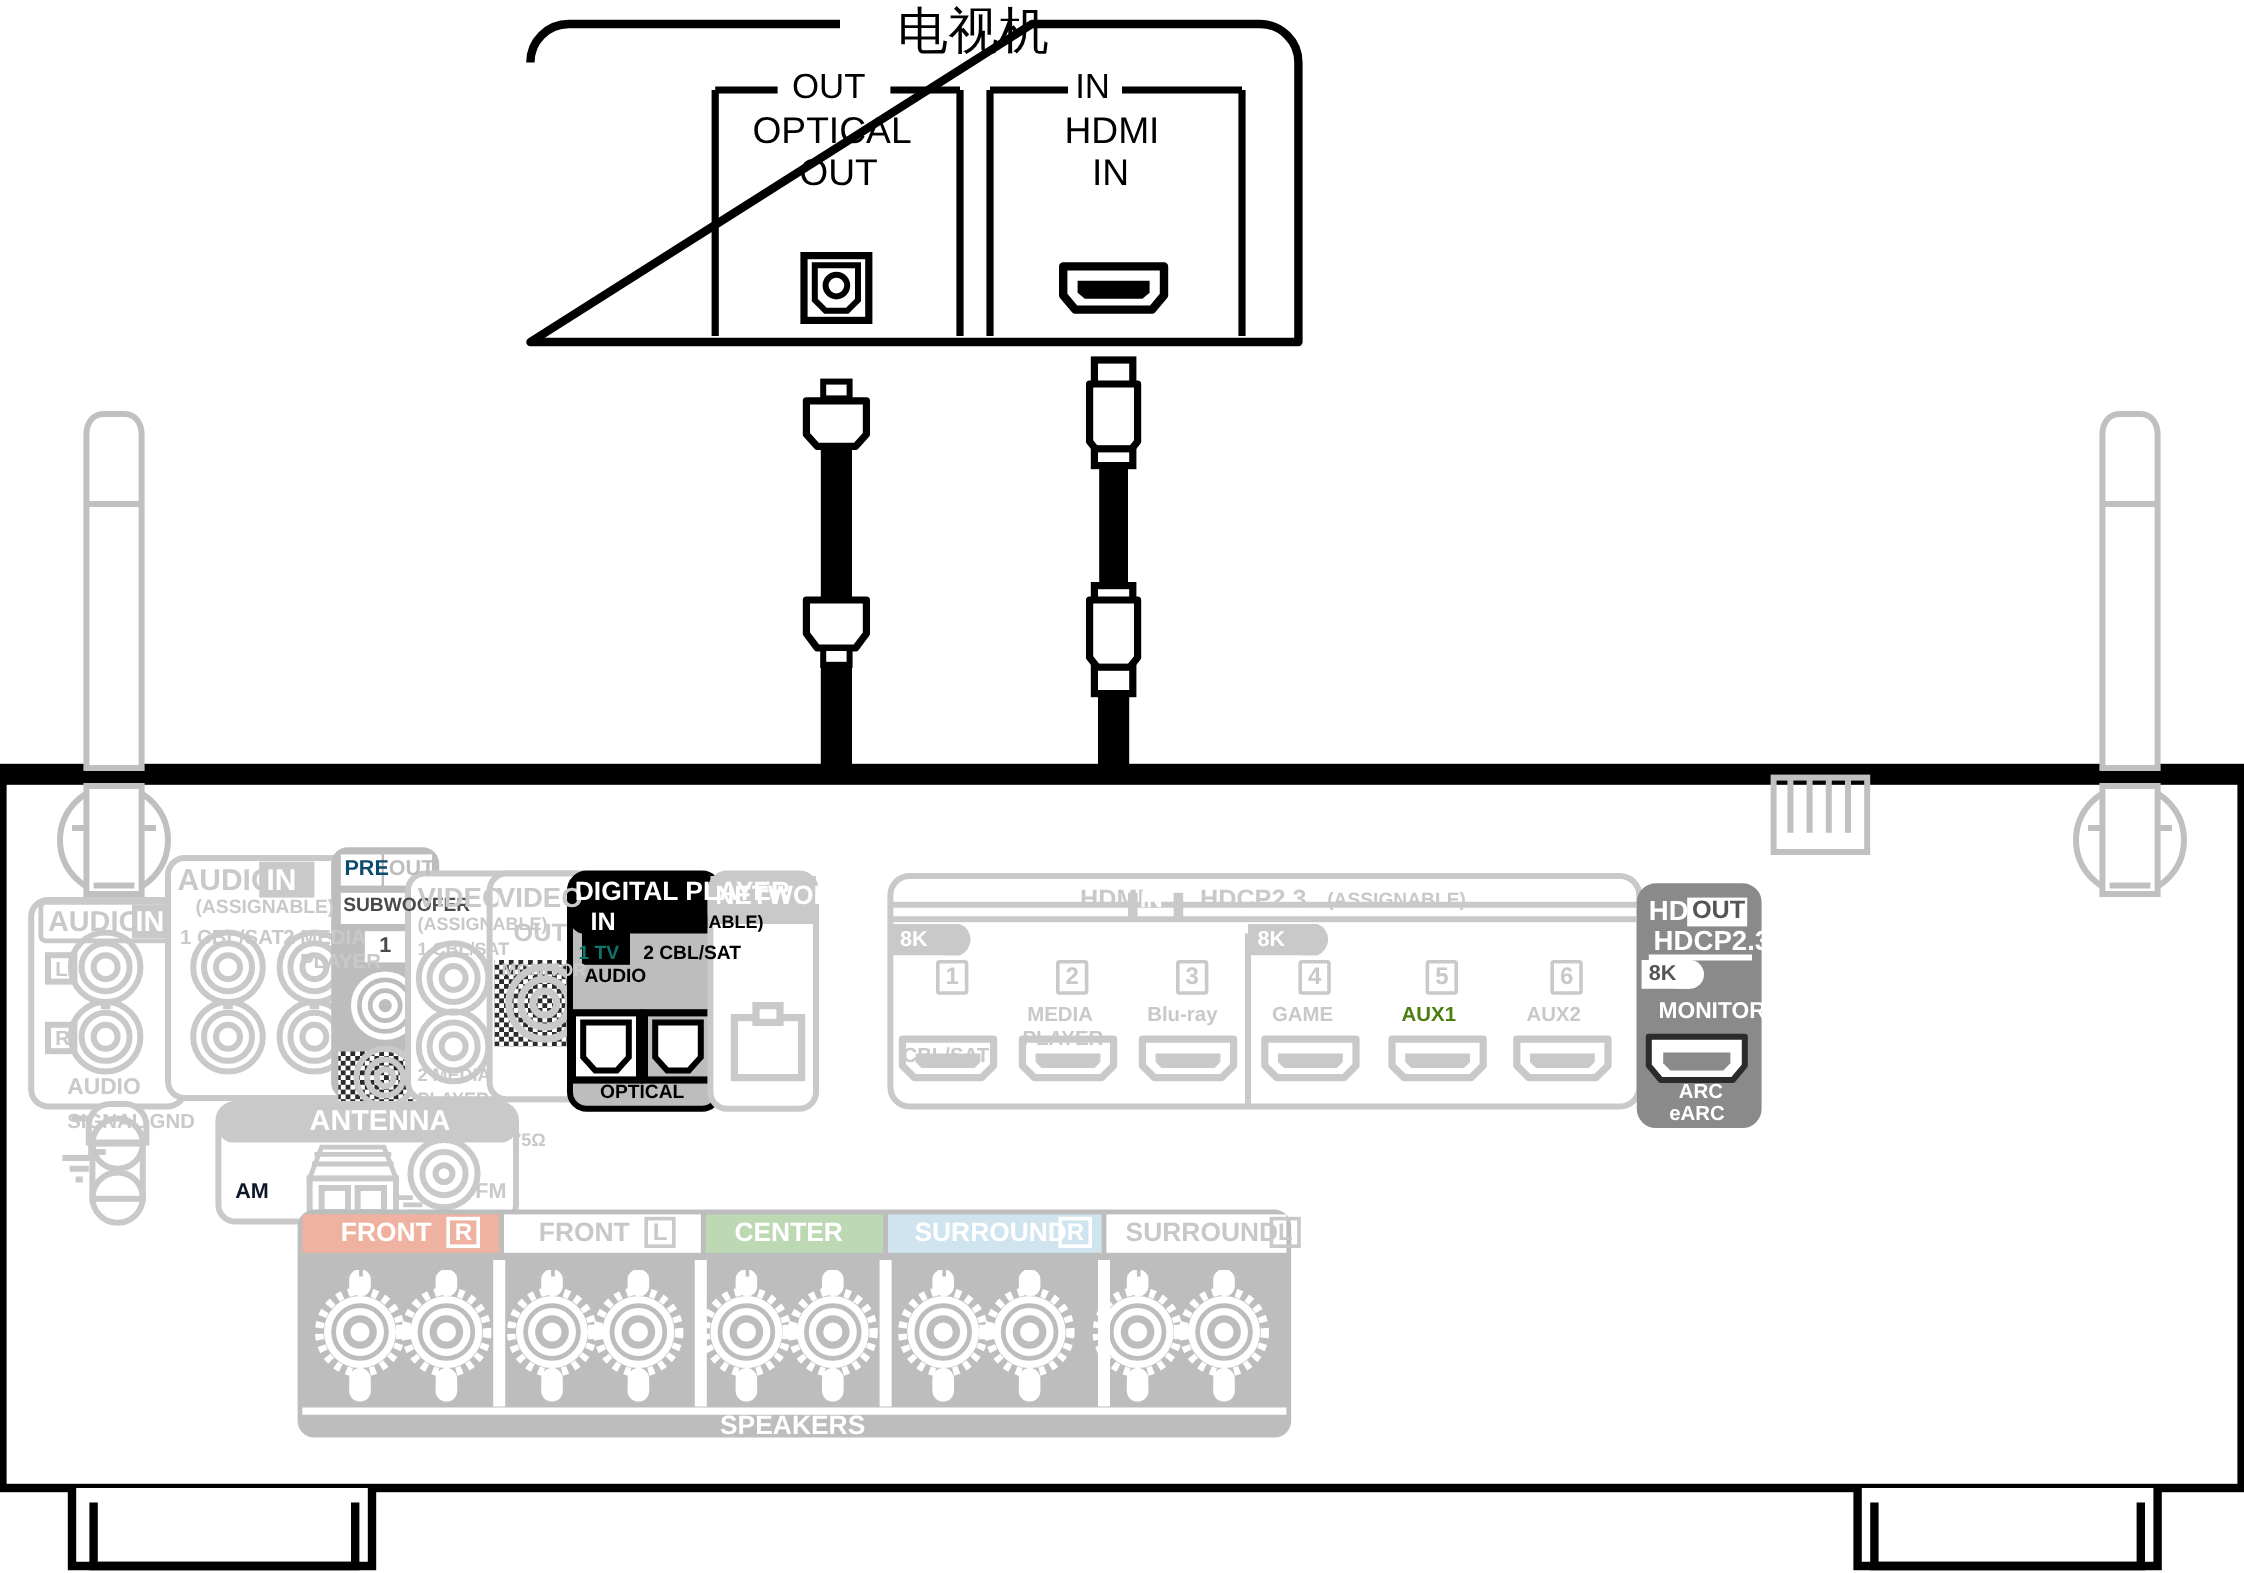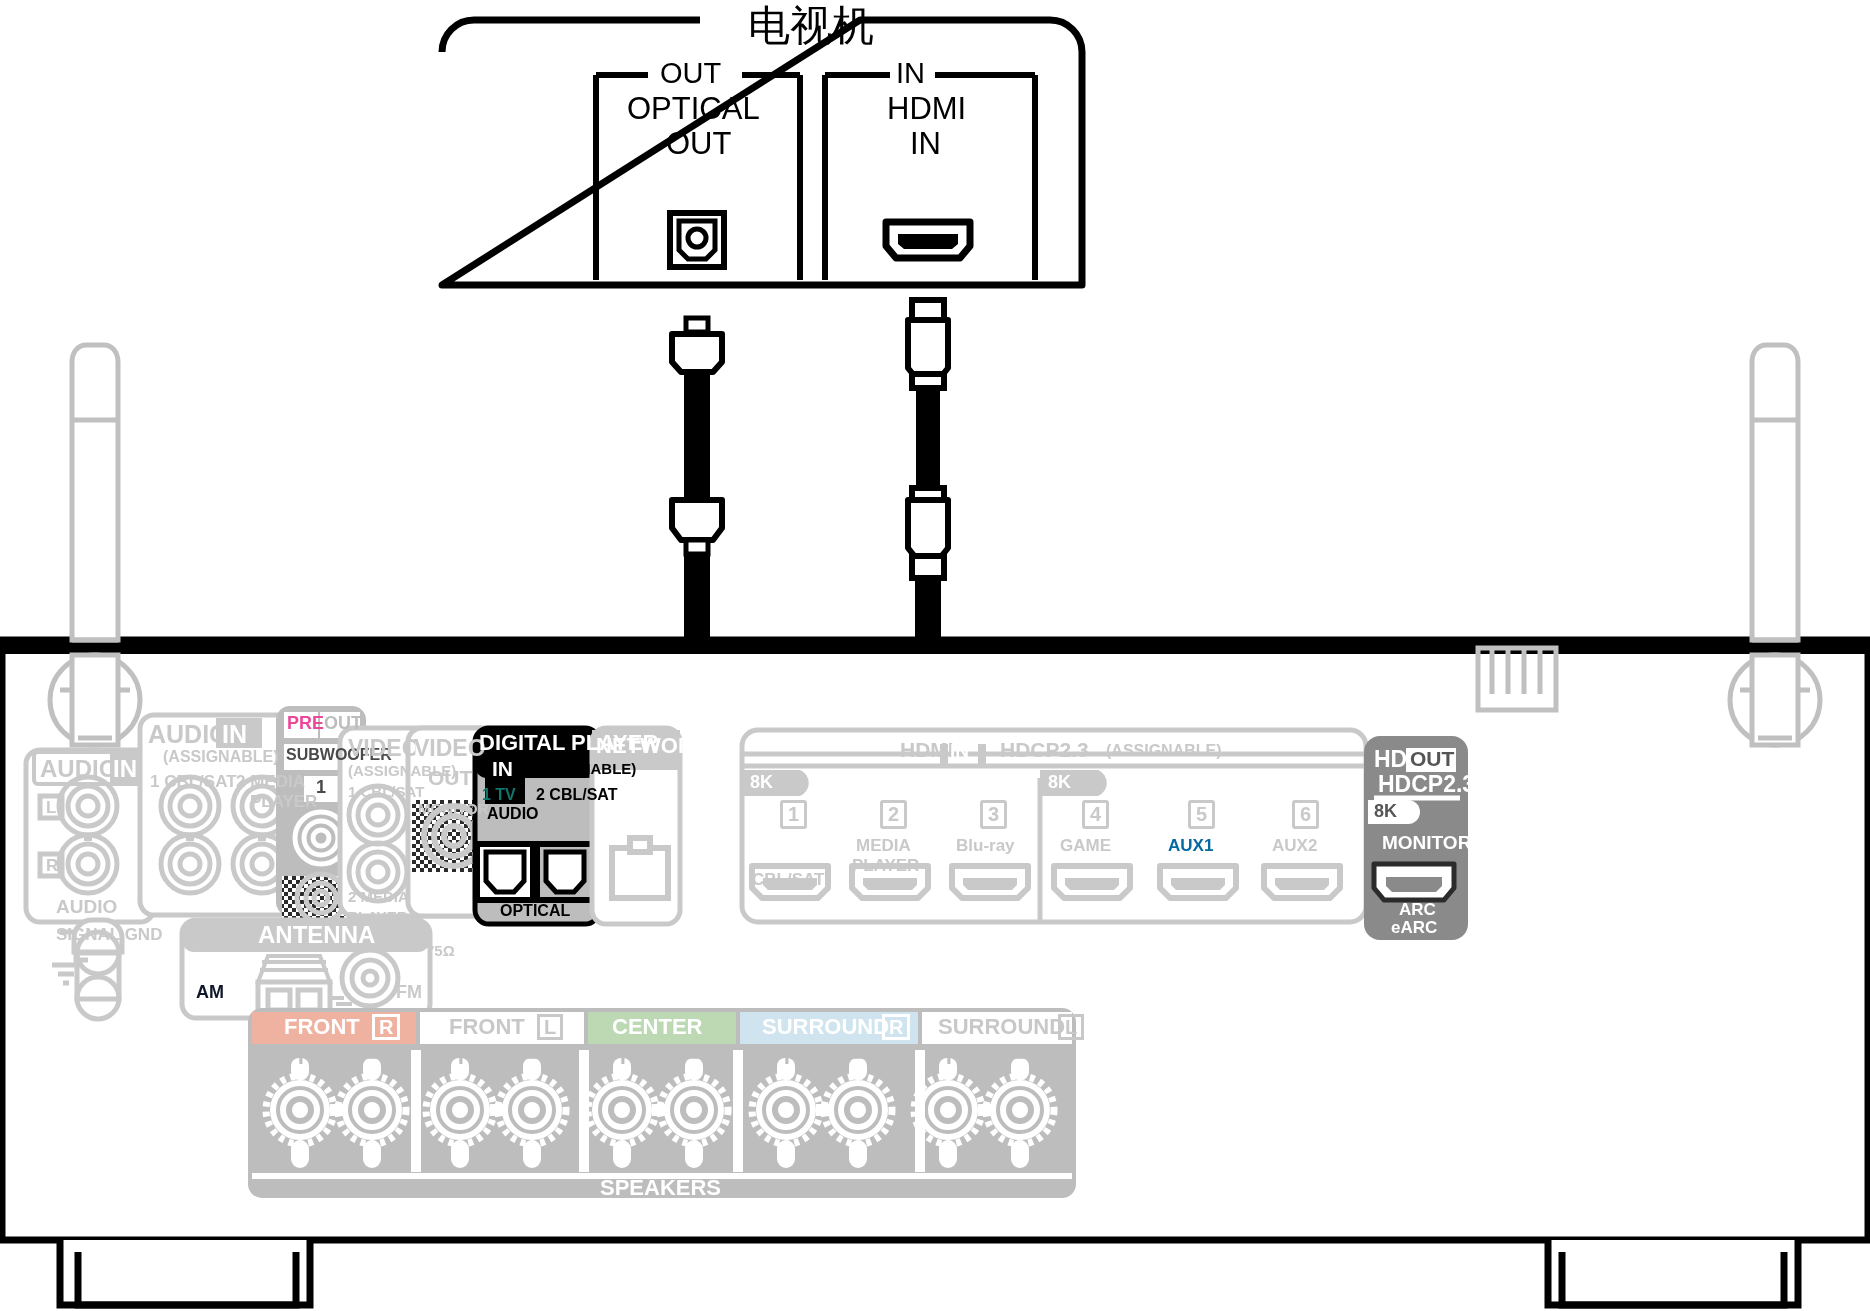--- a/index.html
+++ b/index.html
@@ -335,21 +335,21 @@
 <div class="lbl" style="left:46px;top:856px;font-size:17px;font-weight:bold;color:#c9c9c9;">R</div>
 <div class="lbl" style="left:56px;top:896px;font-size:19px;font-weight:bold;color:#c9c9c9;">AUDIO</div>
 
 <div class="lbl" style="left:148px;top:720px;font-size:25px;font-weight:bold;color:#c9c9c9;">AUDIO</div>
 <div class="lbl" style="left:222px;top:720px;font-size:25px;font-weight:bold;color:#ffffff;">IN</div>
 <div class="lbl" style="left:163px;top:748px;font-size:16px;font-weight:bold;color:#c9c9c9;">(ASSIGNABLE)</div>
 <div class="lbl" style="left:150px;top:772px;font-size:17px;font-weight:bold;color:#c9c9c9;">1 CBL/SAT</div>
 <div class="lbl" style="left:236px;top:772px;font-size:17px;font-weight:bold;color:#c9c9c9;">2 MEDIA</div>
 <div class="lbl" style="left:250px;top:792px;font-size:17px;font-weight:bold;color:#c9c9c9;">PLAYER</div>
 
-<div class="lbl" style="left:287px;top:713px;font-size:18px;font-weight:bold;color:#ec4899;">PRE</div>
+<div class="lbl" style="left:287px;top:713px;font-size:18px;font-weight:bold;color:#0c4a6e;">PRE</div>
 <div class="lbl" style="left:324px;top:713px;font-size:18px;font-weight:bold;color:#bdbdbd;">OUT</div>
 <div class="lbl" style="left:286px;top:746px;font-size:16px;font-weight:bold;color:#4a4a4a;">SUBWOOFER</div>
 <div class="lbl" style="left:316px;top:777px;font-size:18px;font-weight:bold;color:#4a4a4a;">1</div>
 
 <div class="lbl" style="left:348px;top:735px;font-size:23px;font-weight:bold;color:#c9c9c9;">VIDEO</div>
 <div class="lbl" style="left:414px;top:736px;font-size:22px;font-weight:bold;color:#ffffff;">IN</div>
 <div class="lbl" style="left:348px;top:762px;font-size:15px;font-weight:bold;color:#c9c9c9;">(ASSIGNABLE)</div>
 <div class="lbl" style="left:348px;top:783px;font-size:15px;font-weight:bold;color:#c9c9c9;">1 CBL/SAT</div>
 <div class="lbl" style="left:348px;top:888px;font-size:15px;font-weight:bold;color:#c9c9c9;">2 MEDIA</div>
 <div class="lbl" style="left:348px;top:908px;font-size:15px;font-weight:bold;color:#c9c9c9;">PLAYER</div>
@@ -389,21 +389,21 @@
 <div class="lbl" style="left:856px;top:836px;font-size:17px;font-weight:bold;color:#c9c9c9;">MEDIA</div>
 <div class="lbl" style="left:852px;top:856px;font-size:17px;font-weight:bold;color:#c9c9c9;">PLAYER</div>
 
 <div class="lbl" style="left:980px;top:800px;font-size:20px;font-weight:bold;color:#c9c9c9;border:3px solid #c9c9c9;padding:0 5px;border-radius:3px;">3</div>
 <div class="lbl" style="left:956px;top:836px;font-size:17px;font-weight:bold;color:#c9c9c9;">Blu-ray</div>
 
 <div class="lbl" style="left:1082px;top:800px;font-size:20px;font-weight:bold;color:#c9c9c9;border:3px solid #c9c9c9;padding:0 5px;border-radius:3px;">4</div>
 <div class="lbl" style="left:1060px;top:836px;font-size:17px;font-weight:bold;color:#c9c9c9;">GAME</div>
 
 <div class="lbl" style="left:1188px;top:800px;font-size:20px;font-weight:bold;color:#c9c9c9;border:3px solid #c9c9c9;padding:0 5px;border-radius:3px;">5</div>
-<div class="lbl" style="left:1168px;top:836px;font-size:17px;font-weight:bold;color:#0369a1;">AUX1</div>
+<div class="lbl" style="left:1168px;top:836px;font-size:17px;font-weight:bold;color:#4d7c0f;">AUX1</div>
 
 <div class="lbl" style="left:1292px;top:800px;font-size:20px;font-weight:bold;color:#c9c9c9;border:3px solid #c9c9c9;padding:0 5px;border-radius:3px;">6</div>
 <div class="lbl" style="left:1272px;top:836px;font-size:17px;font-weight:bold;color:#c9c9c9;">AUX2</div>
 
 <div class="lbl" style="left:1374px;top:746px;font-size:23px;font-weight:bold;color:#ffffff;">HDMI</div>
 <div class="lbl" style="left:1410px;top:747px;font-size:21px;font-weight:bold;color:#555555;">OUT</div>
 <div class="lbl" style="left:1378px;top:771px;font-size:23px;font-weight:bold;color:#ffffff;">HDCP2.3</div>
 <div class="lbl" style="left:1374px;top:801px;font-size:18px;font-weight:bold;color:#555555;">8K</div>
 <div class="lbl" style="left:1382px;top:832px;font-size:19px;font-weight:bold;color:#ffffff;">MONITOR</div>
 <div class="lbl" style="left:1399px;top:900px;font-size:17px;font-weight:bold;color:#ffffff;">ARC</div>

